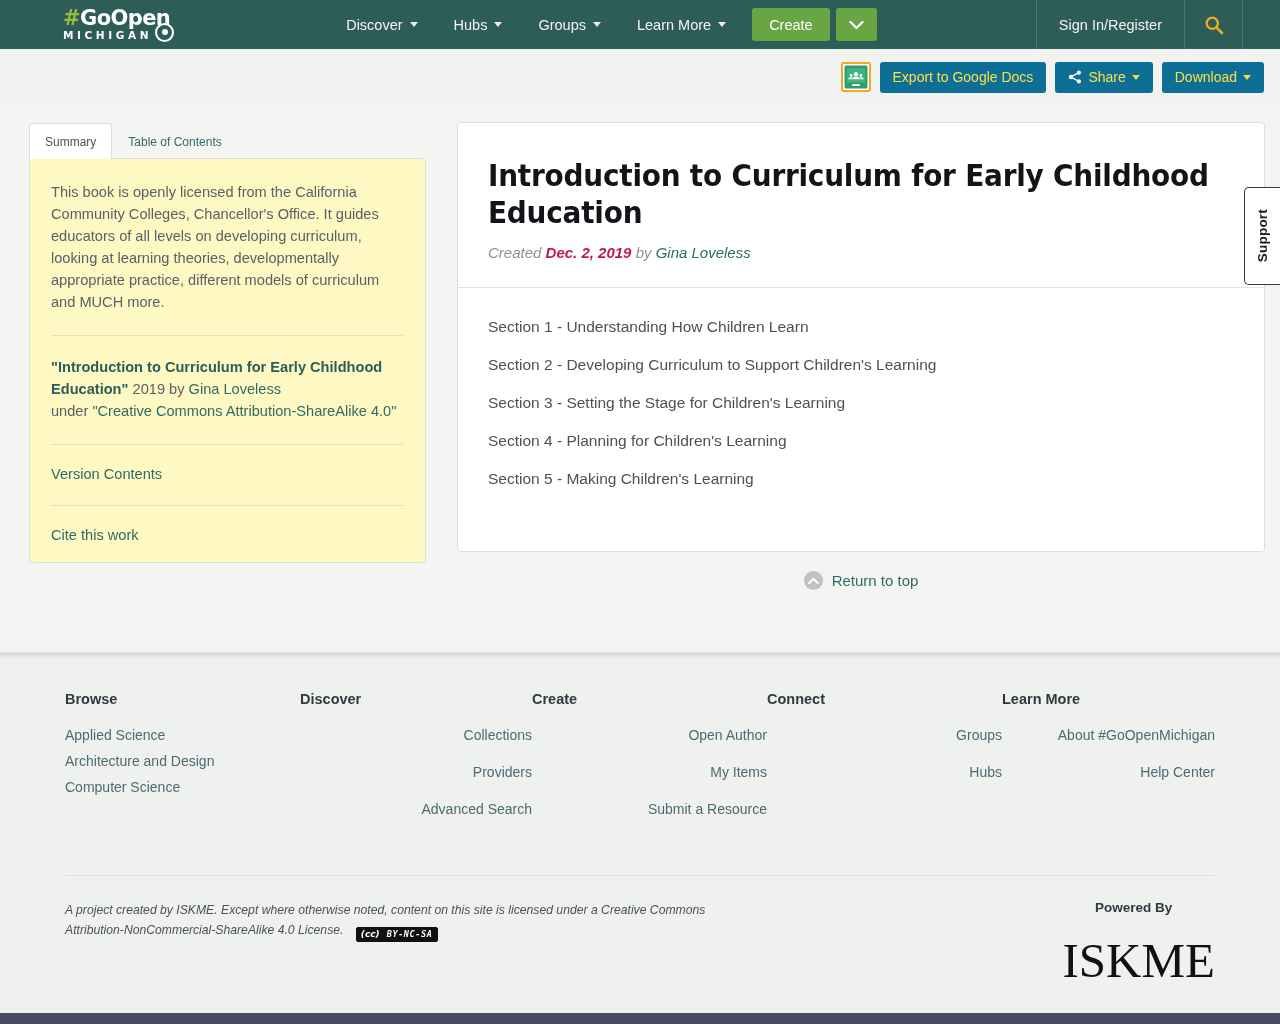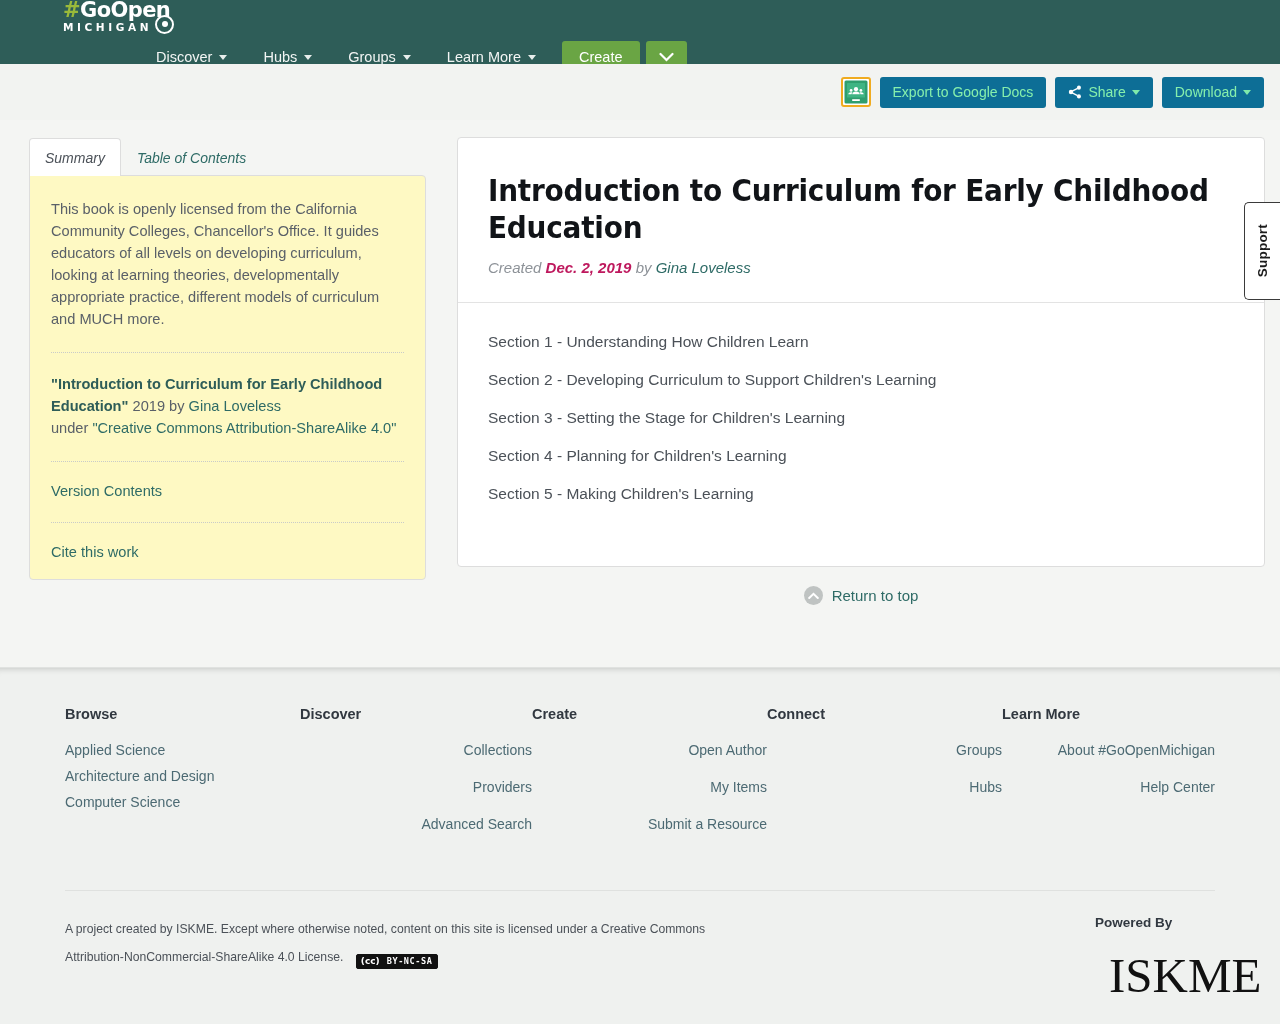--- a/index.html
+++ b/index.html
@@ -6,26 +6,25 @@
   html, body {
     width: 1280px;
     height: 1024px;
     font-family: "Liberation Sans", sans-serif;
     background: #ffffff;
     overflow: hidden;
   }
 
   
   .topnav {
-    height: 64px;
+    height: 49px;
     background: #2e5d58;
     display: flex;
     align-items: stretch;
     position: relative;
-    flex-direction: column;
   }
   .brand {
     display: flex;
     align-items: center;
     padding-left: 63px;
     padding-right: 20px;
   }
   .logo-block { line-height: 1; position: relative; }
   .logo-row1 {
     font-family: "DejaVu Sans", sans-serif;
@@ -178,21 +177,21 @@
     border-radius: 3px;
     background: #ffffff;
     display: flex;
     align-items: center;
     justify-content: center;
     cursor: pointer;
     padding: 1px;
   }
   .btn-blue {
     background: #0d6e96;
-    color: #86efac;
+    color: #fde047;
     border: none;
     border-radius: 3px;
     height: 31px;
     padding: 0 13px;
     font-size: 14px;
     display: flex;
     align-items: center;
     gap: 6px;
     cursor: pointer;
     font-family: "Liberation Sans", sans-serif;
@@ -211,30 +210,29 @@
     margin: 0 auto;
     display: flex;
     gap: 31px;
     padding-left: 14px;
   }
 
   
   .leftcol { width: 397px; }
   .tabs { display: flex; }
   .tab {
-    font-size: 14px;
+    font-size: 12px;
     padding: 11px 15px 10px 15px;
     cursor: pointer;
     border: 1px solid transparent;
     border-bottom: none;
     border-radius: 4px 4px 0 0;
     color: #2e6b66;
     position: relative;
     top: 1px;
-    font-style: italic;
   }
   .tab.active {
     background: #ffffff;
     border-color: #dddddd;
     color: #4b5158;
   }
   .leftbox {
     background: #fef9c3;
     border: 1px solid #dddddd;
     border-radius: 0 4px 4px 4px;
@@ -380,22 +378,23 @@
   }
   .foot-bottom {
     width: 1150px;
     margin: 0 auto;
     padding-top: 24px;
     display: flex;
   }
   .license-text {
     width: 700px;
     font-size: 12.2px;
-    line-height: 28px;
+    line-height: 20px;
     color: #4b5158;
+    font-style: italic;
   }
   .cc-badge {
     display: inline-flex;
     align-items: center;
     height: 15px;
     border: 1px solid #111;
     background: #111;
     border-radius: 2px;
     padding: 0 0 0 0;
     vertical-align: -3px;
@@ -424,21 +423,21 @@
     text-align: left;
     width: 300px;
     padding-left: 180px;
   }
   .powered-label {
     font-size: 13.5px;
     font-weight: bold;
     color: #313840;
     margin-bottom: 14px;
   }
-  .iskme-logo { display: flex; align-items: center; gap: 4px; margin-left: 10px; }
+  .iskme-logo { display: flex; align-items: center; gap: 4px; margin-left: 10px; justify-content: flex-end; }
   .iskme-word {
     font-family: "Liberation Serif", "DejaVu Serif", serif;
     font-size: 49px;
     color: #111;
     letter-spacing: 0px;
     line-height: 1;
   }
 
   .copybar {
     height: 64px;

